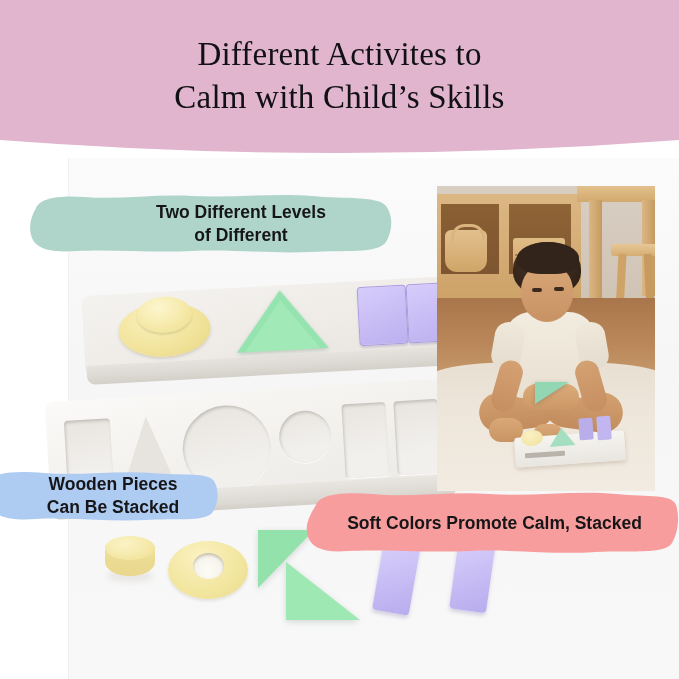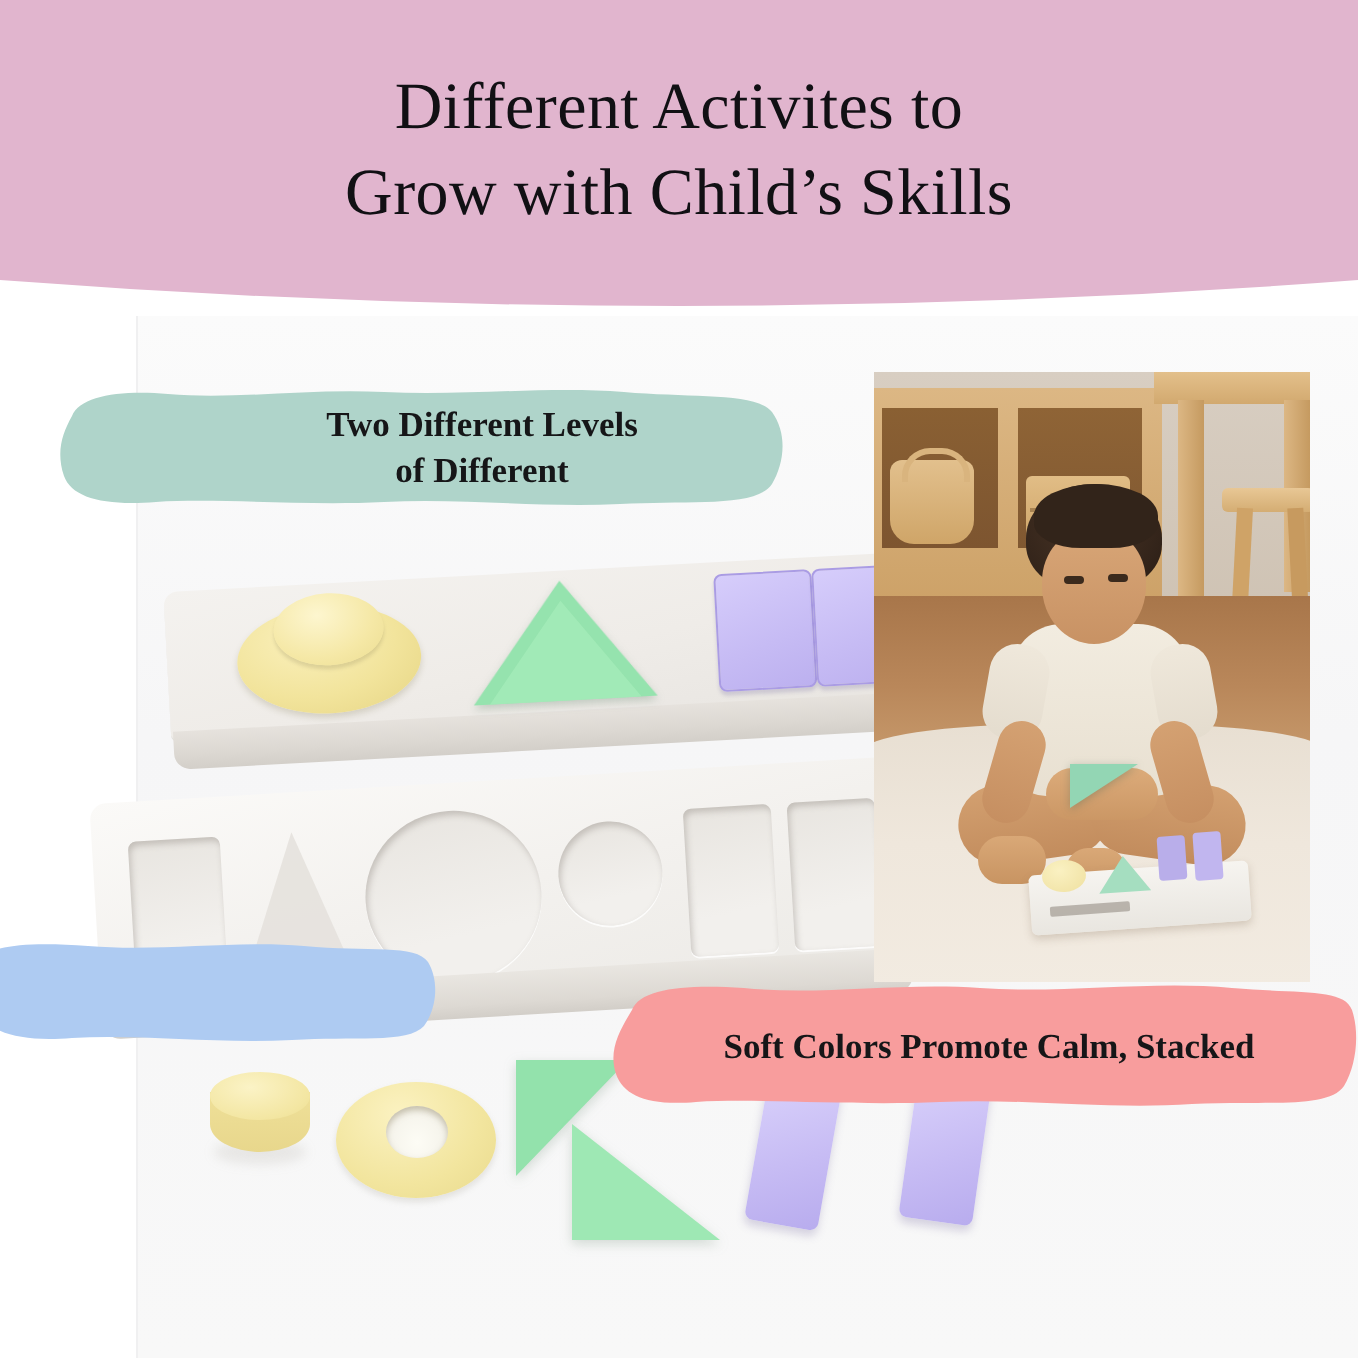--- a/index.html
+++ b/index.html
@@ -484,21 +484,21 @@
     position: absolute;
     left: 0; top: 0;
     width: 100%; height: 100%;
     z-index: 0;
   }
   .callout .ctext {
     position: relative;
     z-index: 1;
     display: block;
   }
-  .callout .ctext span { display: block; white-space: nowrap; font-family: Liberation Serif, serif; }
+  .callout .ctext span { display: block; white-space: nowrap; }
 
   #callout-levels {
     left: 26px; top: 192px;
     width: 370px; height: 64px;
     font-size: 17.5px;
     line-height: 23px;
   }
   #callout-levels .ctext { padding-left: 60px; }
 
   #callout-stacked {
@@ -521,21 +521,21 @@
 <body>
 
 <div id="page">
 
   <div id="header-banner">
     <svg class="banner-shape" viewBox="0 0 679 158" preserveAspectRatio="none">
       <path id="banner-path" d="M0,0 L679,0 L679,140 Q340,166 0,140 Z" fill="#E1B5CE"></path>
     </svg>
     <div id="header-title">
       <span class="line">Different Activites to</span>
-      <span class="line">Grow with Child’s Skills</span>
+      <span class="line">Calm with Child’s Skills</span>
     </div>
   </div>
 
   <div id="product-stage">
 
     <div id="studio-panel"></div>
     <div id="studio-panel-edge"></div>
 
     <div id="board-top">
       <div class="board-face"></div>
@@ -639,20 +639,24 @@
       <span>of Different</span>
     </span>
   </div>
 
   <div class="callout" id="callout-stacked" style="color: rgb(22, 22, 24);">
     <svg class="blob" viewBox="0 0 232 54" preserveAspectRatio="none">
       <path d="M4,10 C8,3 30,2 56,4 C92,7 130,1 164,4 C196,7 220,3 226,12
                C232,22 230,36 224,44 C216,53 188,49 158,51 C120,53 82,48 48,50
                C24,52 7,48 3,38 C-1,28 1,17 4,10 Z" fill="#AECBF2"></path>
     </svg>
+    <span class="ctext">
+      <span>Wooden Pieces</span>
+      <span>Can Be Stacked</span>
+    </span>
   </div>
 
   <div class="callout" id="callout-soft" style="color: rgb(22, 22, 24);">
     <svg class="blob" viewBox="0 0 375 68" preserveAspectRatio="none">
       <path d="M12,16 C16,5 40,3 68,5 C106,9 146,2 186,5 C228,8 272,1 312,5
                C346,8 368,5 372,16 C376,28 374,44 368,54 C360,66 326,61 292,63
                C250,66 208,60 166,62 C122,64 76,60 44,62 C20,64 8,59 4,48
                C0,36 6,26 12,16 Z" fill="#F89D9D"></path>
     </svg>
     <span class="ctext">

